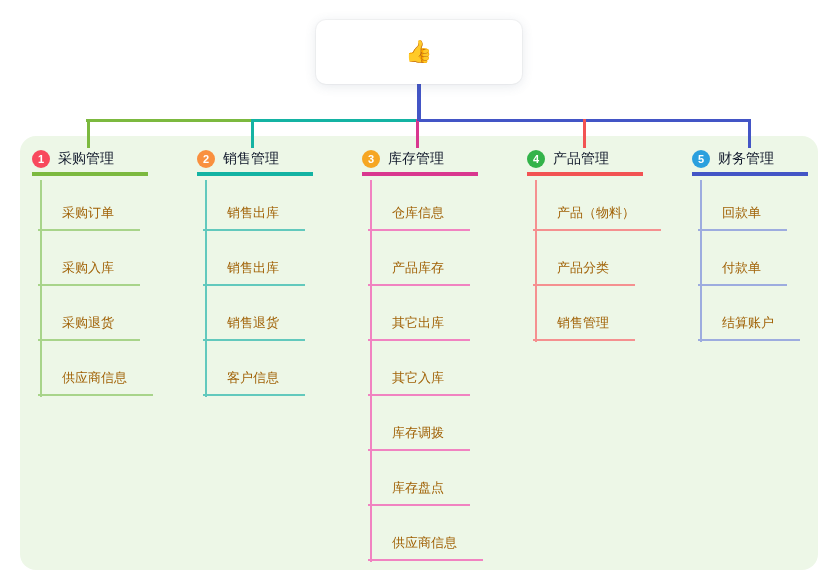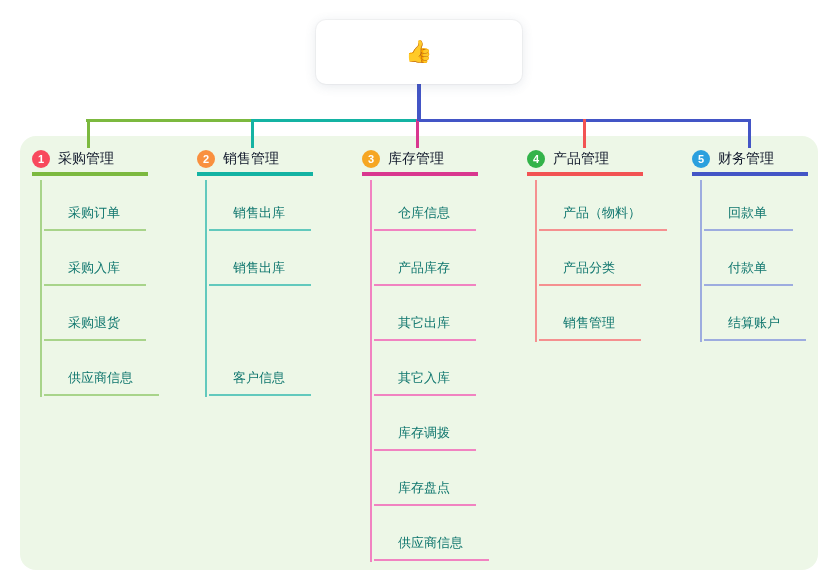--- a/index.html
+++ b/index.html
@@ -43,22 +43,22 @@
     border-bottom:4px solid var(--main); cursor:pointer;
   }
   .num {
     width:18px; height:18px; border-radius:50%; background:var(--circle);
     color:#fff; font-size:11px; font-weight:700; line-height:18px;
     text-align:center; flex:0 0 18px;
   }
   .branch-label { font-size:14px; font-weight:400; color:#0f172a; white-space:nowrap; }
   .vline { position:absolute; left:8px; top:34px; width:2px; background:var(--light); }
   .child {
-    position:absolute; left:12px; white-space:nowrap;
-    font-size:13px; color:#0f766e; line-height:20px;
+    position:absolute; left:6px; white-space:nowrap;
+    font-size:13px; color:#a16207; line-height:20px;
     padding:0 26px 6px 24px; border-bottom:2px solid var(--light);
     cursor:pointer;
   }
   .c0{top:57px}.c1{top:112px}.c2{top:167px}.c3{top:222px}
   .c4{top:277px}.c5{top:332px}.c6{top:387px}
 
   .branch-1 { --main:#7cb93f; --light:#a8d48a; --circle:#f8495d; }
   .branch-2 { --main:#14b3a3; --light:#62c9bd; --circle:#f9903f; }
   .branch-3 { --main:#d9378f; --light:#f183c1; --circle:#f6a623; }
   .branch-4 { --main:#f25353; --light:#f59090; --circle:#33b34a; }
@@ -98,20 +98,21 @@
   </div>
 
   <div class="branch branch-2" style="left:197px">
     <div class="branch-header">
       <span class="num">2</span>
       <span class="branch-label">销售管理</span>
     </div>
     <div class="vline" style="height:217px"></div>
     <div class="child c0">销售出库</div>
     <div class="child c1">销售出库</div>
+    <div class="child c2">销售退货</div>
     <div class="child c3">客户信息</div>
   </div>
 
   <div class="branch branch-3" style="left:362px">
     <div class="branch-header">
       <span class="num">3</span>
       <span class="branch-label">库存管理</span>
     </div>
     <div class="vline" style="height:382px"></div>
     <div class="child c0">仓库信息</div>

